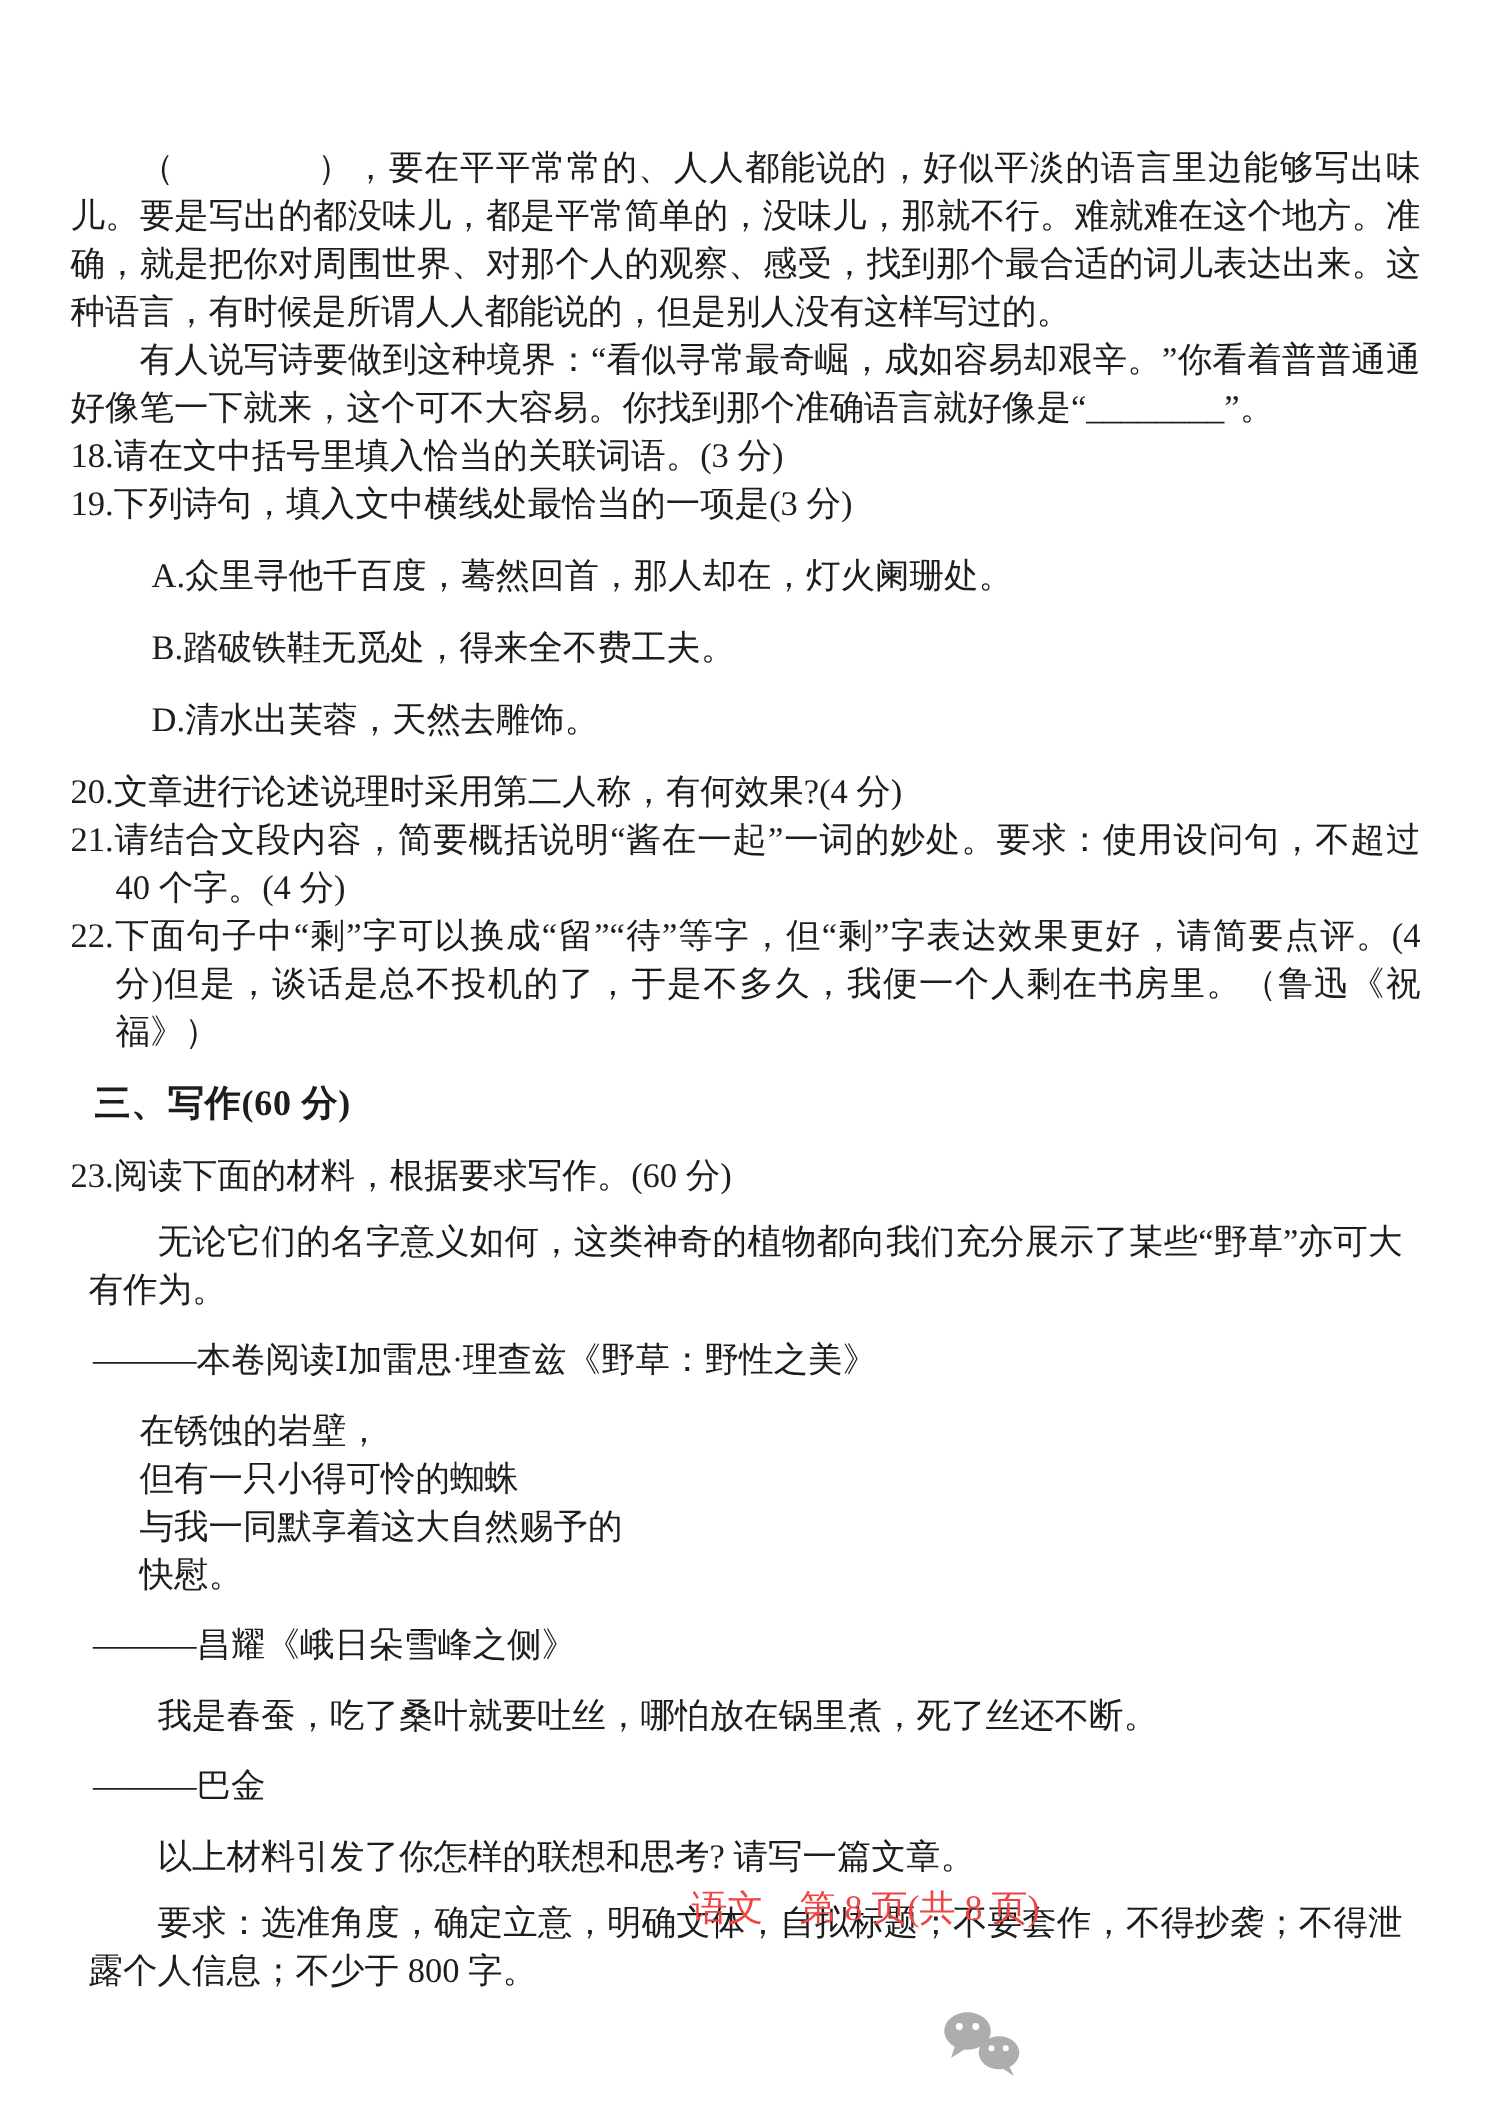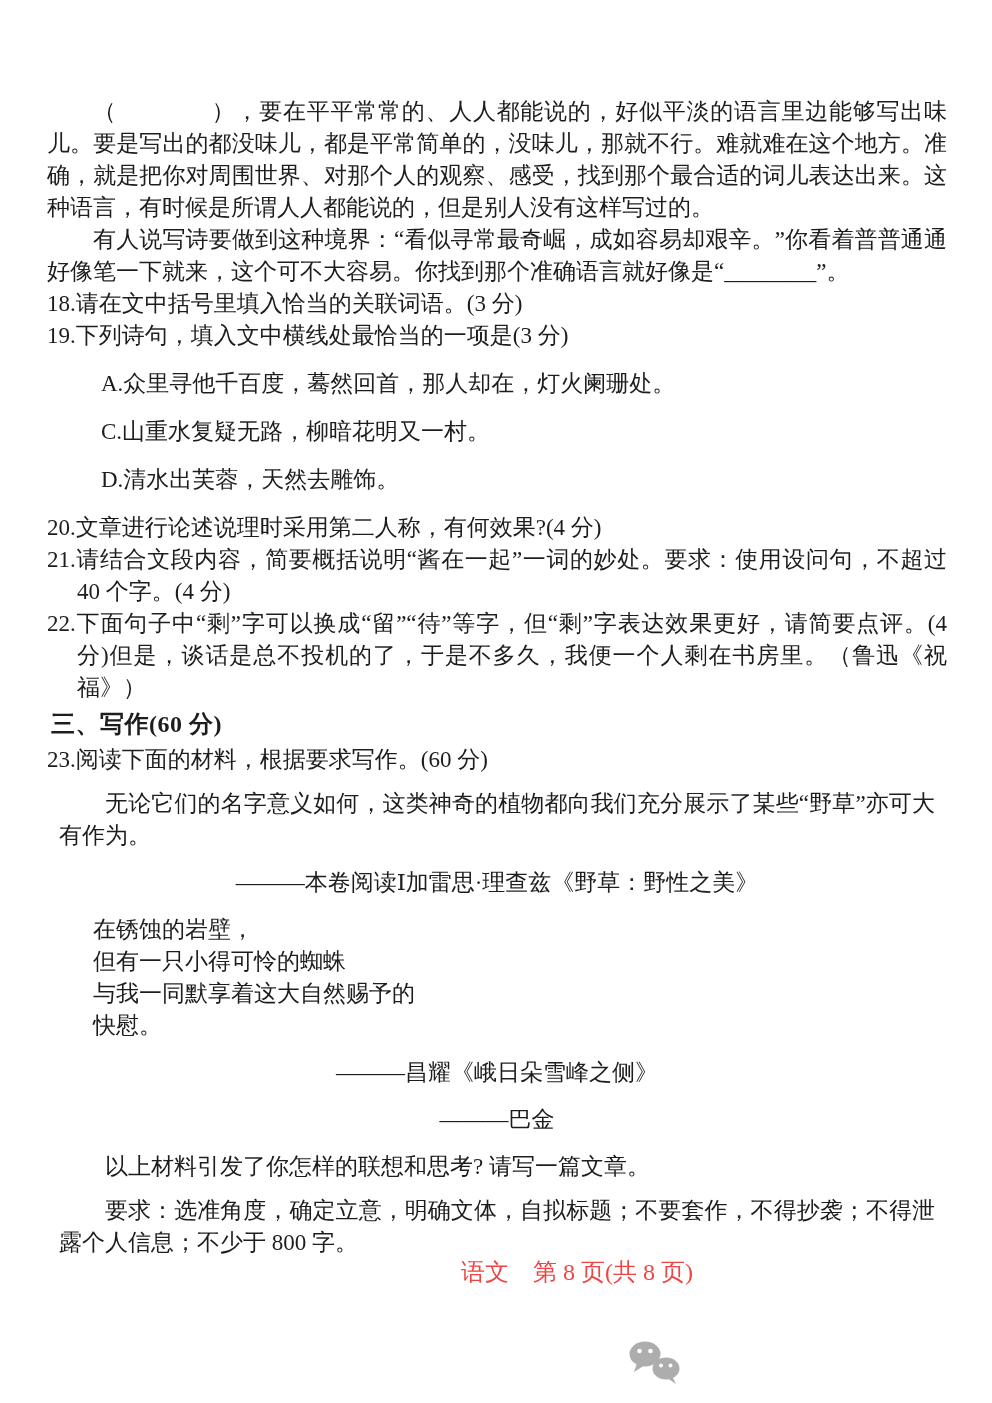--- a/index.html
+++ b/index.html
@@ -35,34 +35,34 @@
     text-align: justify;
     margin: 0;
   }
   .option {
     padding-left: 38px;
     margin: 16px;
   }
   .section-heading {
     font-weight: 700;
     font-size: 24px;
-    margin: 4px;
+    margin: 16px;
     letter-spacing: 0.5px;
   }
   .indent2 {
     text-indent: 2em;
     margin: 12px;
     text-align: justify;
   }
   .poem-line {
     padding-left: 2em;
     margin: 0;
   }
   .attribution {
-    text-align: center;
+    text-align: left;
     margin: 15px;
   }
   .footer {
     position: absolute;
     top: 1256px;
     left: 577px;
     transform: translateX(-50%);
     white-space: nowrap;
     font-size: 24px;
     color: #ef4444;
@@ -81,41 +81,42 @@
 
 <div class="sheet">
 
   <p class="para">（　　　　），要在平平常常的、人人都能说的，好似平淡的语言里边能够写出味儿。要是写出的都没味儿，都是平常简单的，没味儿，那就不行。难就难在这个地方。准确，就是把你对周围世界、对那个人的观察、感受，找到那个最合适的词儿表达出来。这种语言，有时候是所谓人人都能说的，但是别人没有这样写过的。</p>
   <p class="para">有人说写诗要做到这种境界：“看似寻常最奇崛，成如容易却艰辛。”你看着普普通通好像笔一下就来，这个可不大容易。你找到那个准确语言就好像是“________”。</p>
 
   <p class="question">18.请在文中括号里填入恰当的关联词语。(3 分)</p>
   <p class="question">19.下列诗句，填入文中横线处最恰当的一项是(3 分)</p>
 
   <p class="option">A.众里寻他千百度，蓦然回首，那人却在，灯火阑珊处。</p>
-  <p class="option">C.山重水复疑无路，柳暗花明又一村。</p>
+  <p class="option">B.踏破铁鞋无觅处，得来全不费工夫。</p>
   <p class="option">D.清水出芙蓉，天然去雕饰。</p>
 
   <p class="question">20.文章进行论述说理时采用第二人称，有何效果?(4 分)</p>
   <p class="question">21.请结合文段内容，简要概括说明“酱在一起”一词的妙处。要求：使用设问句，不超过 40 个字。(4 分)</p>
   <p class="question">22.下面句子中“剩”字可以换成“留”“待”等字，但“剩”字表达效果更好，请简要点评。(4 分)但是，谈话是总不投机的了，于是不多久，我便一个人剩在书房里。（鲁迅《祝福》）</p>
 
   <p class="section-heading">三、写作(60 分)</p>
 
   <p class="question">23.阅读下面的材料，根据要求写作。(60 分)</p>
 
   <p class="indent2">无论它们的名字意义如何，这类神奇的植物都向我们充分展示了某些“野草”亦可大有作为。</p>
   <p class="attribution">———本卷阅读Ⅰ加雷思·理查兹《野草：野性之美》</p>
 
   <p class="poem-line">在锈蚀的岩壁，</p>
   <p class="poem-line">但有一只小得可怜的蜘蛛</p>
   <p class="poem-line">与我一同默享着这大自然赐予的</p>
   <p class="poem-line">快慰。</p>
 
   <p class="attribution">———昌耀《峨日朵雪峰之侧》</p>
 
+  <p class="indent2">我是春蚕，吃了桑叶就要吐丝，哪怕放在锅里煮，死了丝还不断。</p>
   <p class="attribution">———巴金</p>
 
   <p class="indent2">以上材料引发了你怎样的联想和思考? 请写一篇文章。</p>
   <p class="indent2">要求：选准角度，确定立意，明确文体，自拟标题；不要套作，不得抄袭；不得泄露个人信息；不少于 800 字。</p>
 
 </div>
 
 <div class="footer">语文　第 8 页(共 8 页)</div>
 
 <div class="watermark">

